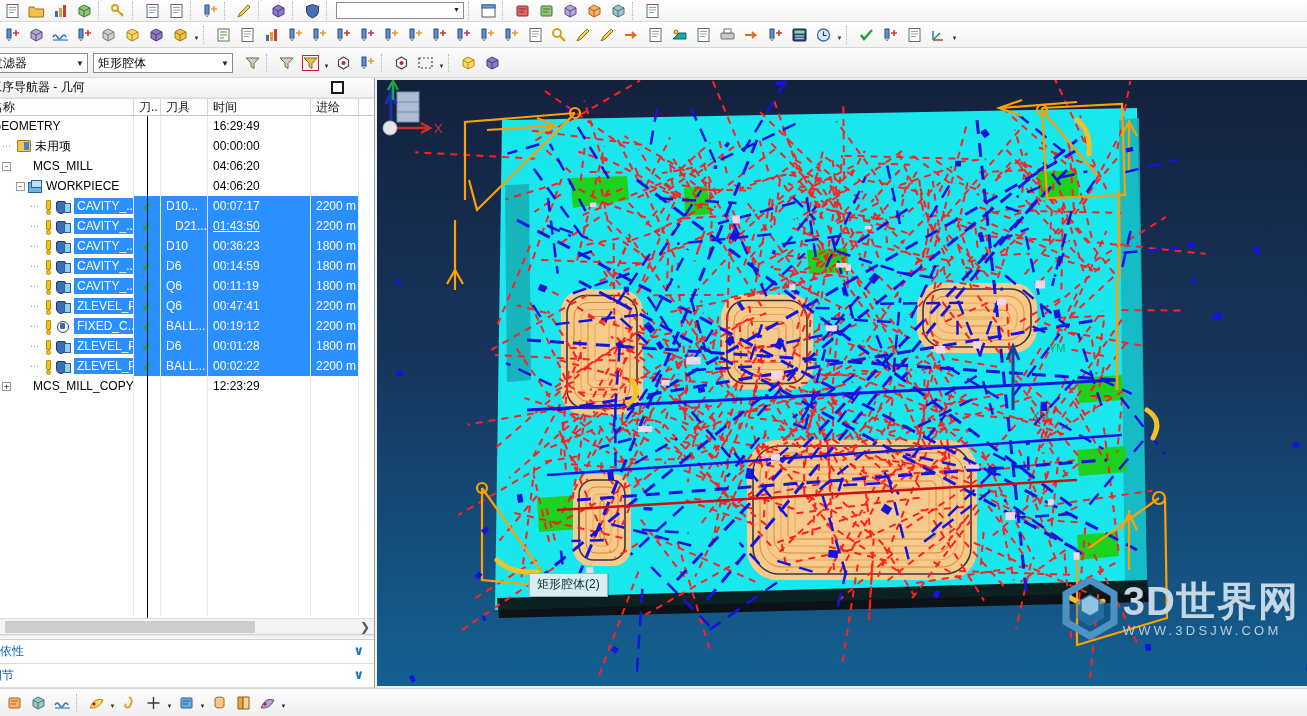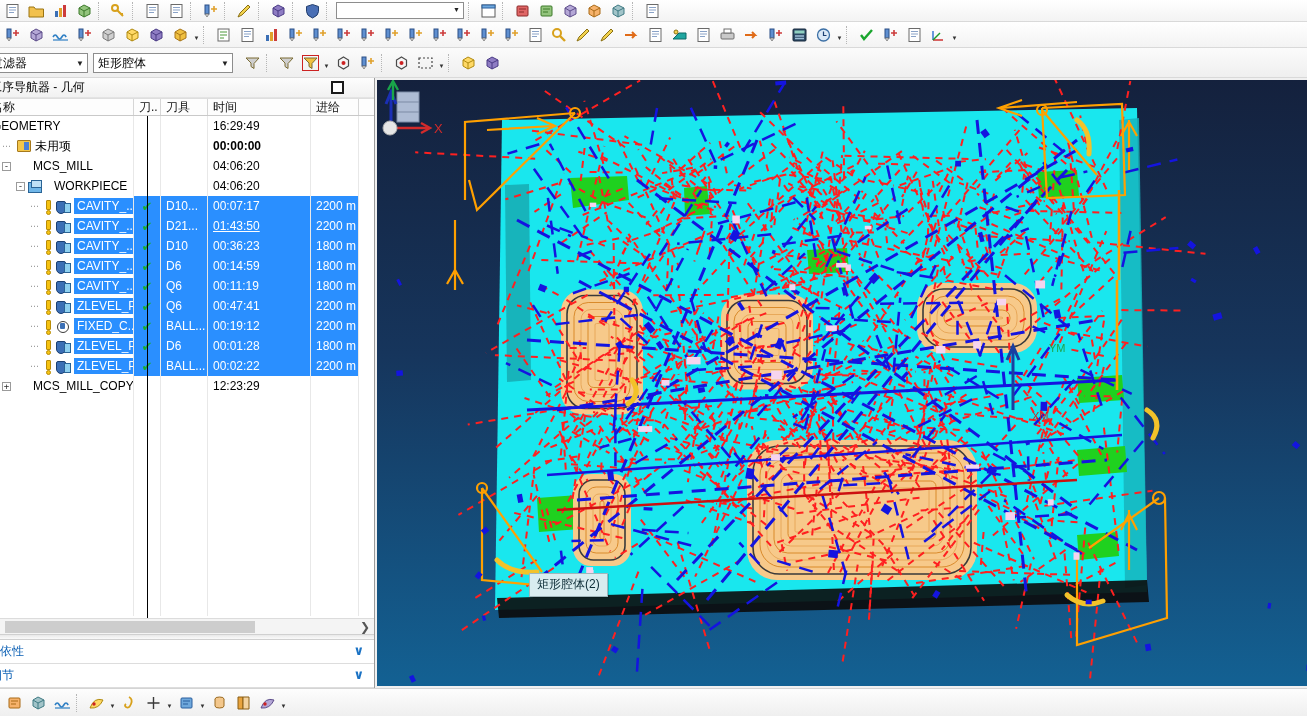--- a/index.html
+++ b/index.html
@@ -704,21 +704,21 @@
         <div class="trow">
           <div class="c-name" style="width: 148px; margin-left: -14px; padding-left: 16px;">
             <span class="dots">⋯</span>
             <span class="i-folder" style="margin-left: 3px;"></span>
             <span class="nm" style="margin-left: 4px;">未用项</span>
           </div>
           <div class="cell c-tool-check" style="width: 27px;"></div>
           <div class="cell" style="width: 47px;">
             <span></span>
           </div>
-          <div class="cell" style="width: 103px; font-weight: bold;">
+          <div class="cell" style="width: 103px;">
             <span>00:00:00</span>
           </div>
           <div class="cell" style="width: 48px;">
             <span></span>
           </div>
         </div>
         <div class="trow">
           <div class="c-name" style="width: 148px; margin-left: -14px; padding-left: 16px;">
             <span class="expander">-</span>
             <span class="i-mcs" style="margin-left: 3px;"></span>
@@ -732,21 +732,21 @@
             <span>04:06:20</span>
           </div>
           <div class="cell" style="width: 48px;">
             <span></span>
           </div>
         </div>
         <div class="trow">
           <div class="c-name" style="width: 148px; margin-left: -14px; padding-left: 30px;">
             <span class="expander">-</span>
             <span class="i-wp" style="margin-left: 3px;"></span>
-            <span class="nm" style="margin-left: 12px;">WORKPIECE</span>
+            <span class="nm" style="margin-left: 4px;">WORKPIECE</span>
           </div>
           <div class="cell c-tool-check" style="width: 27px;"></div>
           <div class="cell" style="width: 47px;">
             <span></span>
           </div>
           <div class="cell" style="width: 103px;">
             <span>04:06:20</span>
           </div>
           <div class="cell" style="width: 48px;">
             <span></span>
@@ -775,21 +775,21 @@
         <div class="trow sel">
           <div class="c-name" style="width: 148px; margin-left: -14px; padding-left: 44px;">
             <span class="dots">⋯</span>
             <span class="i-warn" style="margin-left: 2px;"></span>
             <span class="i-op" style="margin-left: 3px;"></span>
             <span class="nm" style="margin-left: 4px;">CAVITY_...</span>
           </div>
           <div class="cell c-tool-check" style="width: 27px;">
             <span class="chk">✔</span>
           </div>
-          <div class="cell" style="width: 47px;">
+          <div class="cell" style="width: 47px; justify-content: flex-end;">
             <span>D21...</span>
           </div>
           <div class="cell" style="width: 103px; text-decoration: underline;">
             <span>01:43:50</span>
           </div>
           <div class="cell" style="width: 48px;">
             <span>2200 m</span>
           </div>
         </div>
         <div class="trow sel">
@@ -2018,20 +2018,31 @@
         <path d="M14,48 L14,14" stroke="#1a2fb5" stroke-width="3"></path>
         <path d="M9,24 L14,12 L19,24" stroke="#1a2fb5" stroke-width="3" fill="none"></path>
         <path d="M16,20 L16,2" stroke="#1aa64a" stroke-width="2.4"></path>
         <path d="M11,10 L16,1 L21,10" stroke="#1aa64a" stroke-width="2.4" fill="none"></path>
         <path d="M14,48 L52,48" stroke="#d22b2b" stroke-width="2.4"></path>
         <path d="M44,43 L53,48 L44,53" stroke="#d22b2b" stroke-width="2.4" fill="none"></path>
         <circle cx="13" cy="48" r="7" fill="#e6e6e6" stroke="#b0b0b0"></circle>
         <text x="57" y="53" fill="#d22b2b" font-size="13" font-family="Liberation Sans">X</text>
       </svg>
 
+    <div id="watermark">
+      <svg class="wm-hex" viewBox="0 0 58 62">
+        <path d="M29 2 L53 16 L53 44 L29 58 L5 44 L5 16 Z" fill="none" stroke="#4a93c4" stroke-width="7"></path>
+        <path d="M29 16 L43 24 L43 40 L29 48 L15 40 L15 24 Z" fill="#2d7fb5" opacity="0.55"></path>
+        <path d="M20 22 L29 17 L38 22 L38 33 L29 38 L20 33 Z" fill="#8fc4e2" stroke="#2d6f9e" stroke-width="1.4"></path>
+      </svg>
+      <div class="wm-txt">
+        <div class="wm-title">3D世界网</div>
+        <div class="wm-sub">WWW.3DSJW.COM</div>
+      </div>
+    </div>
   </div>
 
   <div id="activate-win">激活 Windows</div>
 
   <div id="bottom-bar">
       <div class="tb-item">
         <span class="ic"><svg width="17" height="16" viewBox="0 0 17 16">
             <rect x="3" y="3" width="11" height="10" rx="1" fill="#f6b26b" stroke="#a96a17" stroke-width="1"></rect>
             <path d="M5 6 h7 M5 9 h5" stroke="#a96a17" stroke-width="1"></path>
           </svg></span>

